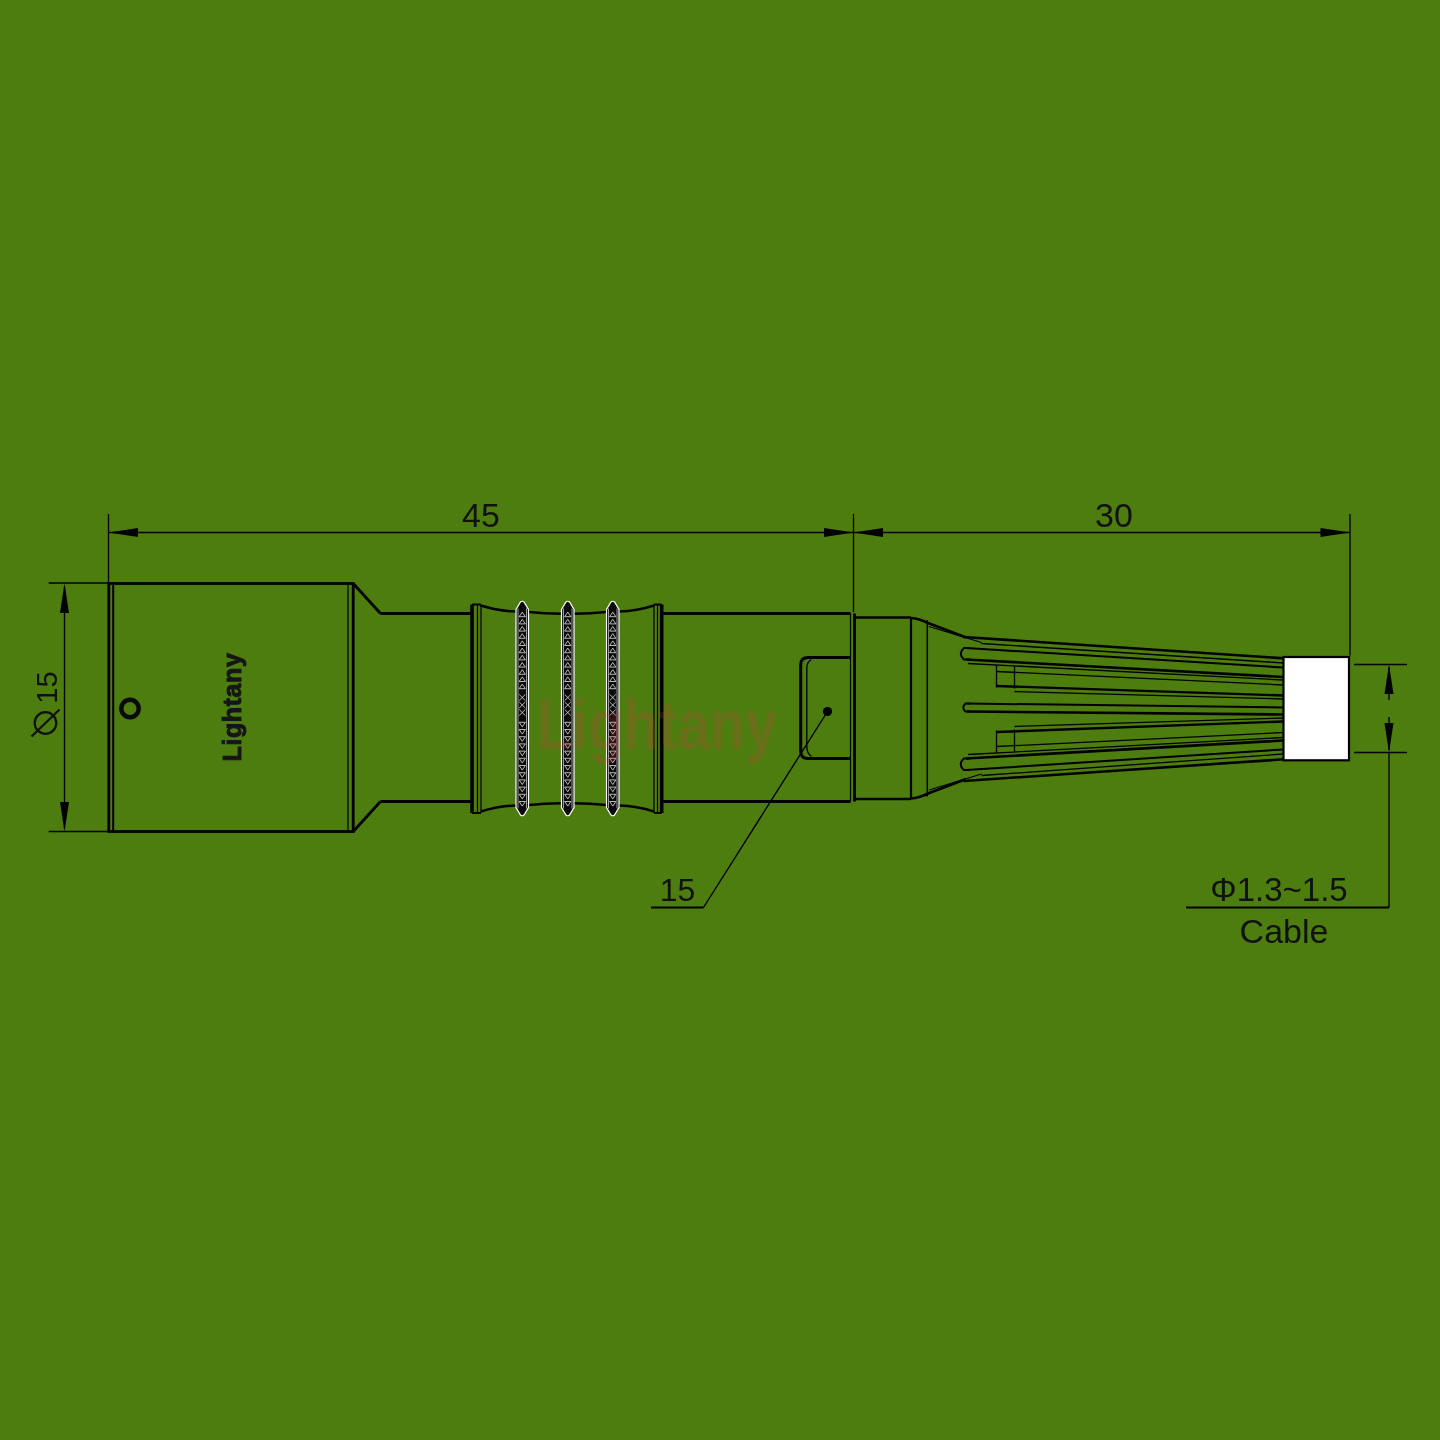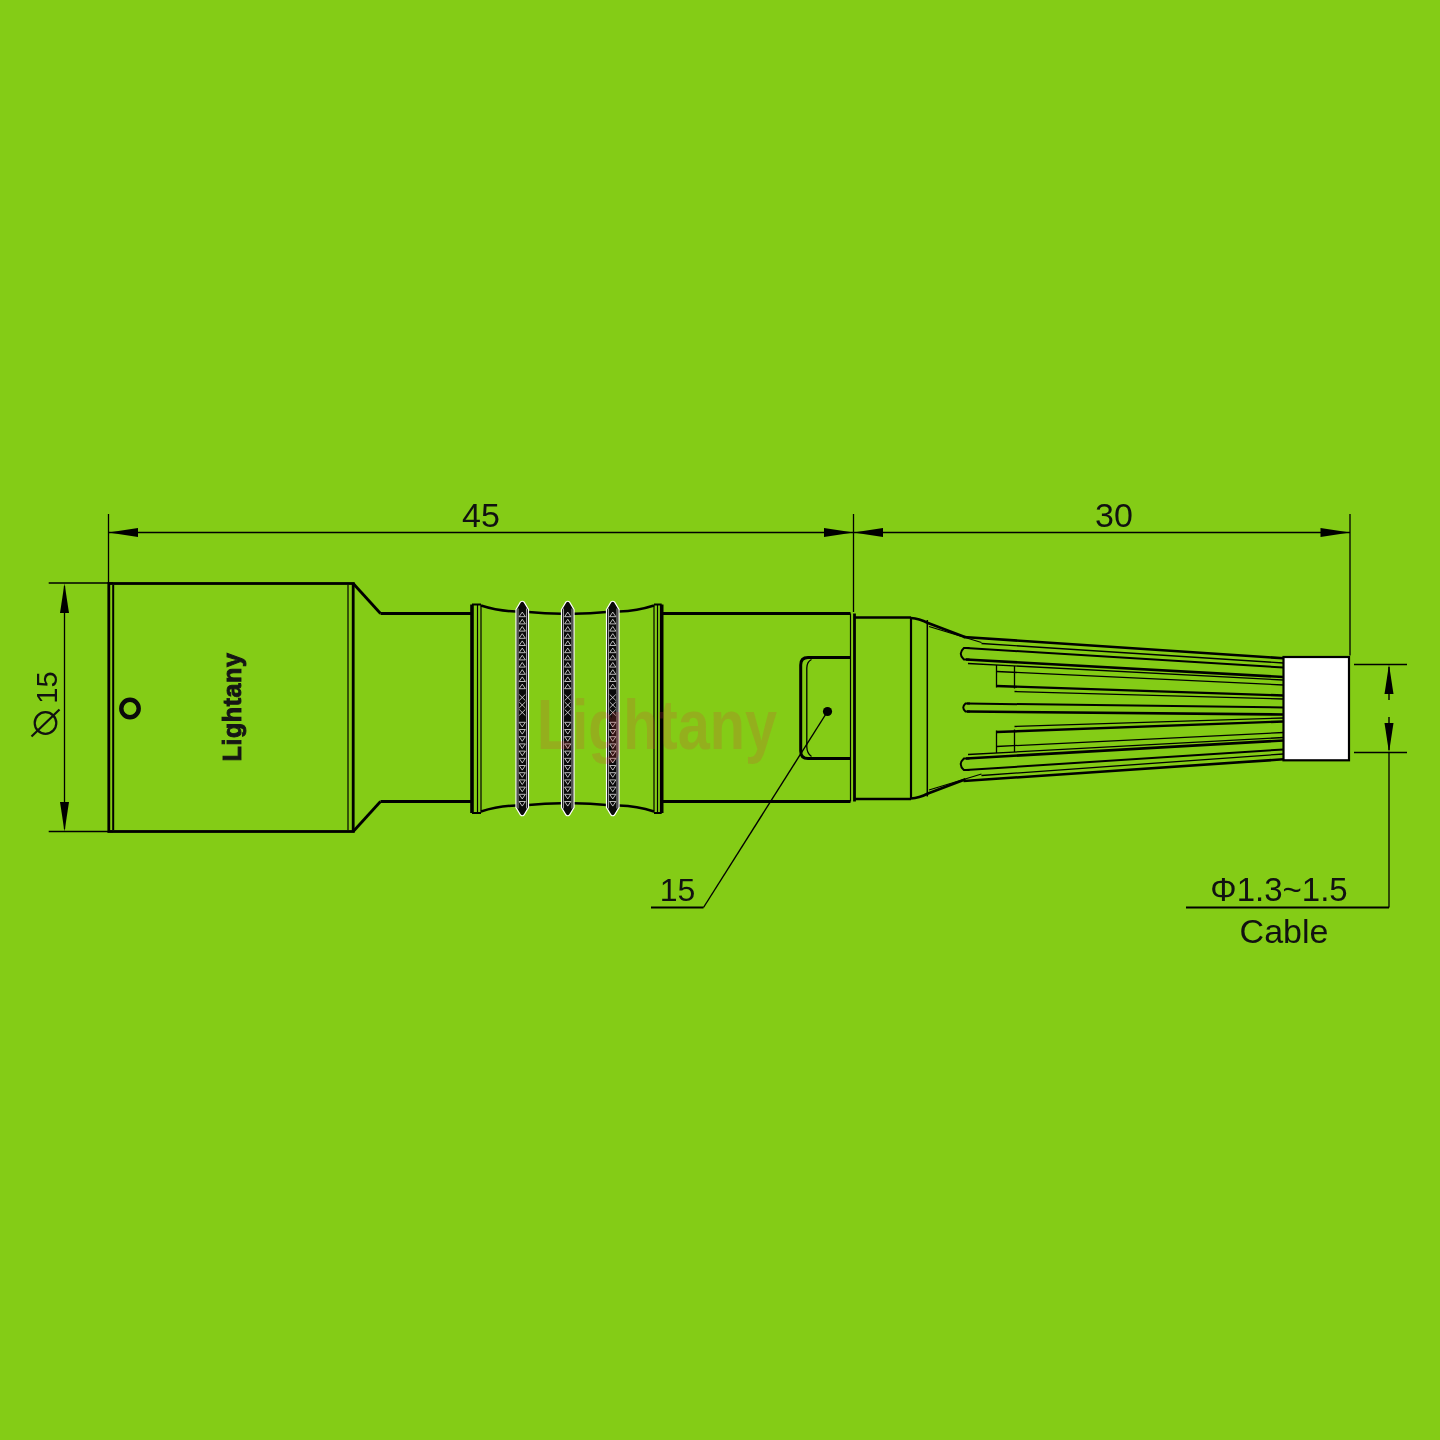--- a/index.html
+++ b/index.html
@@ -1,16 +1,16 @@
 <!DOCTYPE html>
 <html><head>
 <meta charset="utf-8">
 <style>
   html,body{margin:0;padding:0;background:#fff;}
-  .page{width:1440px;height:1440px;position:relative;overflow:hidden;background:#84cc16;}
+  .page{width:1440px;height:1440px;position:relative;overflow:hidden;background:#4d7c0f;}
   text{font-family:"Liberation Sans",sans-serif;}
 </style>
 </head>
 <body>
 <div class="page">
 <svg width="1440" height="1440" viewBox="0 0 1440 1440">
 <defs>
 <g id="band">
           <path d="M0,9 L4.5,1.5 Q6.25,0 8,1.5 L12.5,9 L12.5,207 L8,214.5 Q6.25,216 4.5,214.5 L0,207 Z" fill="#0a0a0a" stroke="#fff" stroke-width="1.2"></path>
           <line x1="2" y1="8" x2="2" y2="208" stroke="#dcdcdc" stroke-width="0.7"></line>

